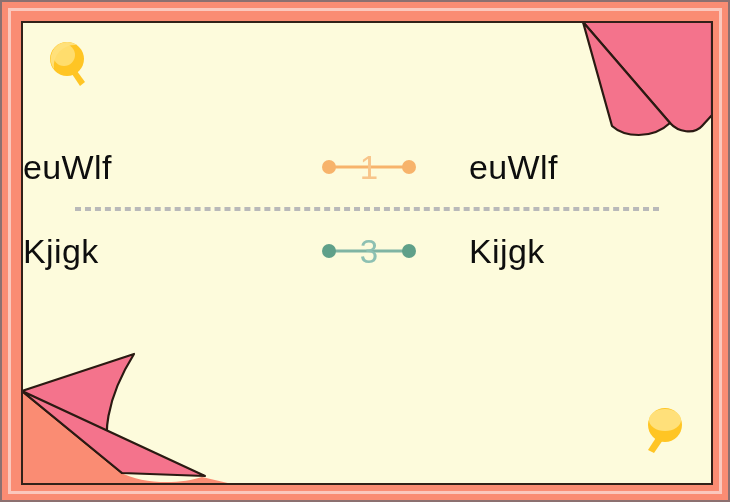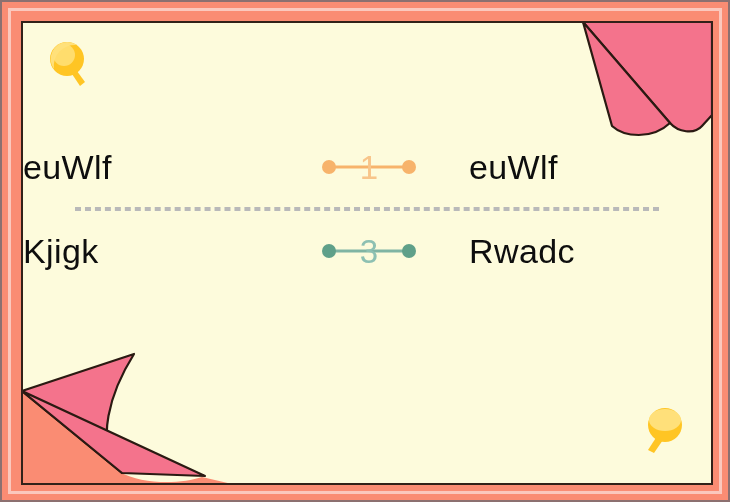--- a/index.html
+++ b/index.html
@@ -195,18 +195,18 @@
       <div class="row">
         <div class="cell-left">Kjigk</div>
         <div class="cell-mid">
           <div class="connector">
             <div class="bar" style="background:#7FB4A3"></div>
             <div class="dot" style="background:#5FA089"></div>
             <div class="dot" style="background:#5FA089"></div>
             <div class="num" style="color:#8DC0B2">3</div>
           </div>
         </div>
-        <div class="cell-right">Rwadc</div>
+        <div class="cell-right">Kijgk</div>
       </div>
 
     </div>
   </div>
 </div>
 
 </body></html>

